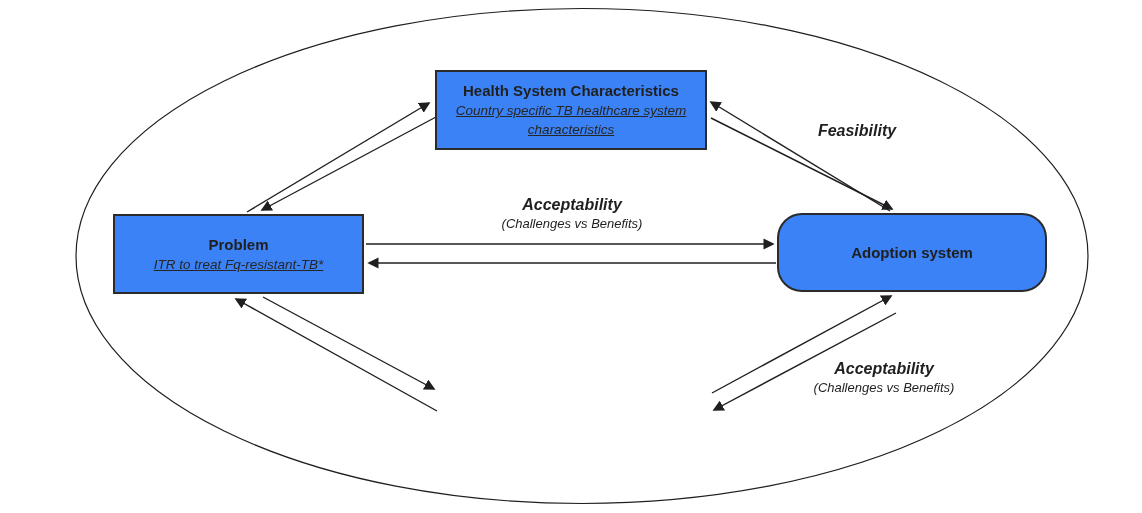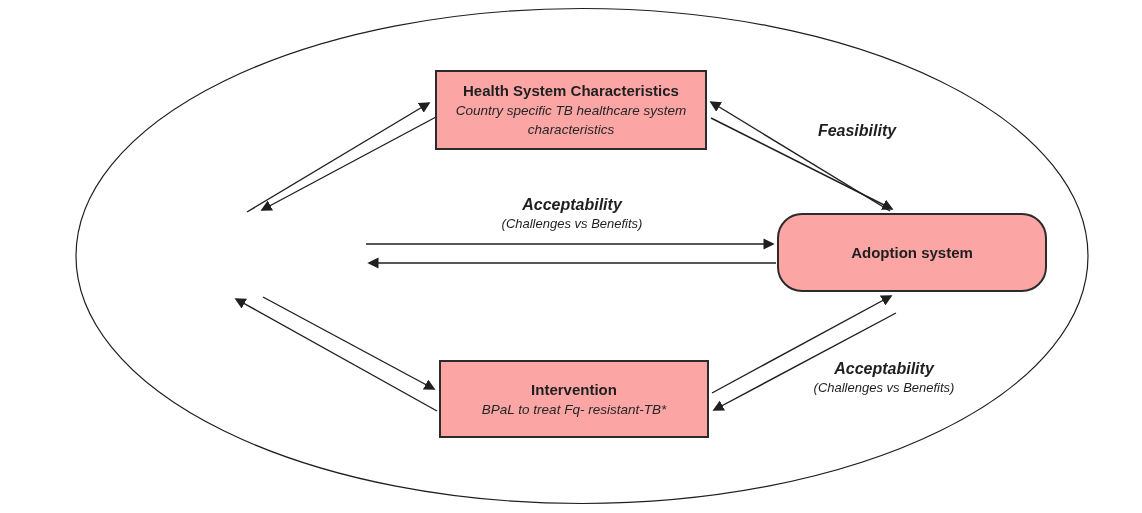--- a/index.html
+++ b/index.html
@@ -18,40 +18,41 @@
   .diagram-svg {
     position: absolute;
     left: 0; top: 0;
     width: 1142px;
     height: 513px;
   }
   .node {
     position: absolute;
     box-sizing: border-box;
     border: 2px solid #2b2b2b;
-    background: #fca5a5;
+    background: #3b82f6;
     display: flex;
     flex-direction: column;
     align-items: center;
     justify-content: center;
     text-align: center;
     padding: 4px 10px;
     color: #1f1f1f;
   }
   .node .title {
     font-size: 15px;
     font-weight: bold;
     line-height: 20px;
     color: #1f1f1f;
   }
   .node .subtitle {
     font-size: 13.5px;
     font-style: italic;
     line-height: 19px;
     color: #262626;
+    text-decoration: underline;
   }
   .edge-label {
     position: absolute;
     text-align: center;
     color: #1f1f1f;
     line-height: 19px;
     white-space: nowrap;
     transform: translateX(-50%);
   }
   .edge-label .lbl-title {
@@ -103,29 +104,29 @@
 
     <line x1="712" y1="393" x2="891" y2="296" stroke="#1f1f1f" stroke-width="1.4" marker-end="url(#arrow)"></line>
     <line x1="896" y1="313" x2="714" y2="410" stroke="#1f1f1f" stroke-width="1.4" marker-end="url(#arrow)"></line>
   </svg>
 
   <div class="node" id="node-health-system">
     <span class="title">Health System Characteristics</span>
     <span class="subtitle">Country specific TB healthcare system characteristics</span>
   </div>
 
+  <div class="node" id="node-problem">
+    <span class="title">Problem</span>
+    <span class="subtitle">ITR to treat Fq-resistant-TB*</span>
+  </div>
 
   <div class="node" id="node-adoption">
     <span class="title">Adoption system</span>
   </div>
 
-  <div class="node" id="node-intervention">
-    <span class="title">Intervention</span>
-    <span class="subtitle">BPaL to treat Fq- resistant-TB*</span>
-  </div>
 
   <div class="edge-label" id="label-feasibility">
     <span class="lbl-title">Feasibility</span>
   </div>
 
   <div class="edge-label" id="label-acceptability-mid">
     <span class="lbl-title">Acceptability</span>
     <span class="lbl-sub">(Challenges vs Benefits)</span>
   </div>
 

